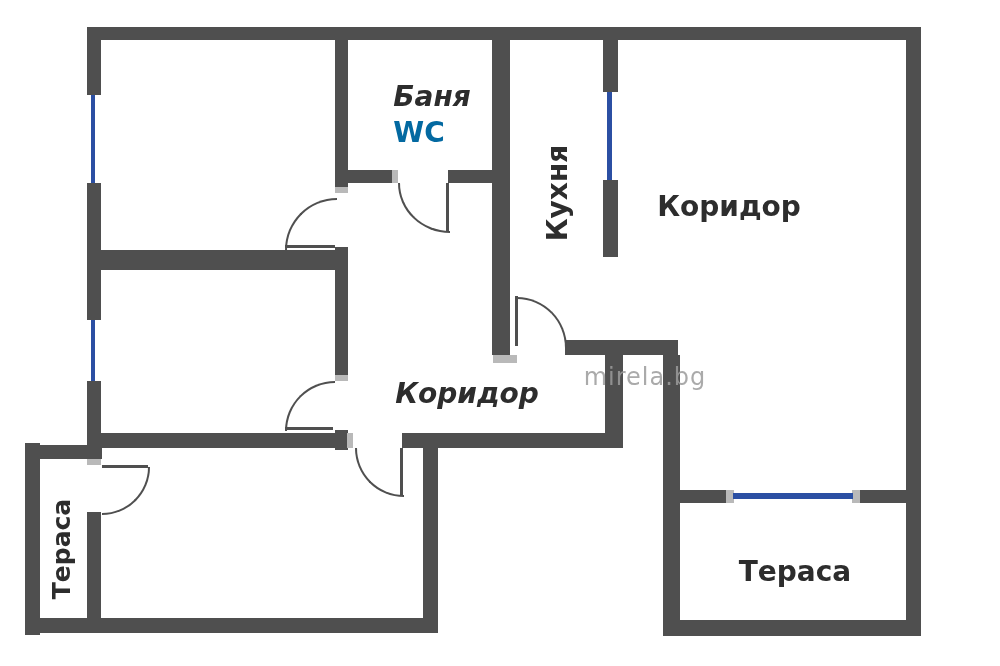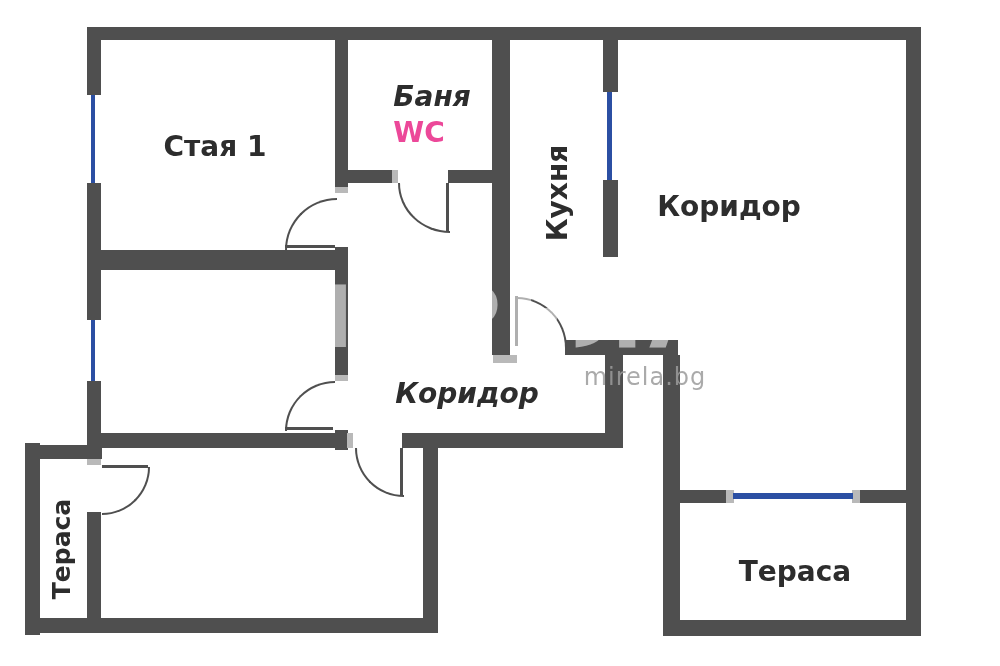--- a/index.html
+++ b/index.html
@@ -71,23 +71,21 @@
     <div class="leaf" style="left: 515px; top: 296px; width: 3px; height: 50px;"></div>
     <div class="leaf" style="left: 285px; top: 427px; width: 48px; height: 3px;"></div>
     <div class="leaf" style="left: 400px; top: 448px; width: 3px; height: 47px;"></div>
     <div class="leaf" style="left: 102px; top: 465px; width: 46px; height: 3px;"></div>
     <div class="arc tl" style="left: 285px; top: 198px; width: 50px; height: 50px;"></div>
     <div class="arc bl" style="left: 398px; top: 183px; width: 50px; height: 48px;"></div>
     <div class="arc tr" style="left: 517px; top: 297px; width: 48px; height: 49px;"></div>
     <div class="arc tl" style="left: 285px; top: 381px; width: 48px; height: 48px;"></div>
     <div class="arc bl" style="left: 355px; top: 448px; width: 47px; height: 47px;"></div>
     <div class="arc br" style="left: 102px; top: 467px; width: 46px; height: 46px;"></div>
-    <div class="room-label" style="left: 215px; top: 146px; font-size: 28px; color: rgb(45, 45, 45);">Стая 1</div>
     <div class="room-label" style="left: 432px; top: 96px; font-size: 28px; color: rgb(45, 45, 45); font-style: italic;">Баня</div>
-    <div class="room-label" style="left: 419px; top: 132px; font-size: 28px; color: #ec4899;">WC</div>
+    <div class="room-label" style="left: 419px; top: 132px; font-size: 28px; color: #0369a1;">WC</div>
     <div class="room-label rot" style="left: 557px; top: 193px; font-size: 28px; color: rgb(45, 45, 45);">Кухня</div>
     <div class="room-label" style="left: 729px; top: 206px; font-size: 28px; color: rgb(45, 45, 45);">Коридор</div>
     <div class="room-label" style="left: 467px; top: 393px; font-size: 28px; color: rgb(45, 45, 45); font-style: italic;">Коридор</div>
     <div class="room-label rot" style="left: 61px; top: 549px; font-size: 25px; color: rgb(45, 45, 45);">Тераса</div>
     <div class="room-label" style="left: 795px; top: 571px; font-size: 28px; color: rgb(45, 45, 45);">Тераса</div>
-    <div class="wm-big" style="left: 495px; top: 317px;">МИРЕЛА</div>
     <div class="wm-small" style="left: 645px; top: 377px; color: rgb(156, 156, 156);">mirela.bg</div>
   </div>
 
 </body></html>

